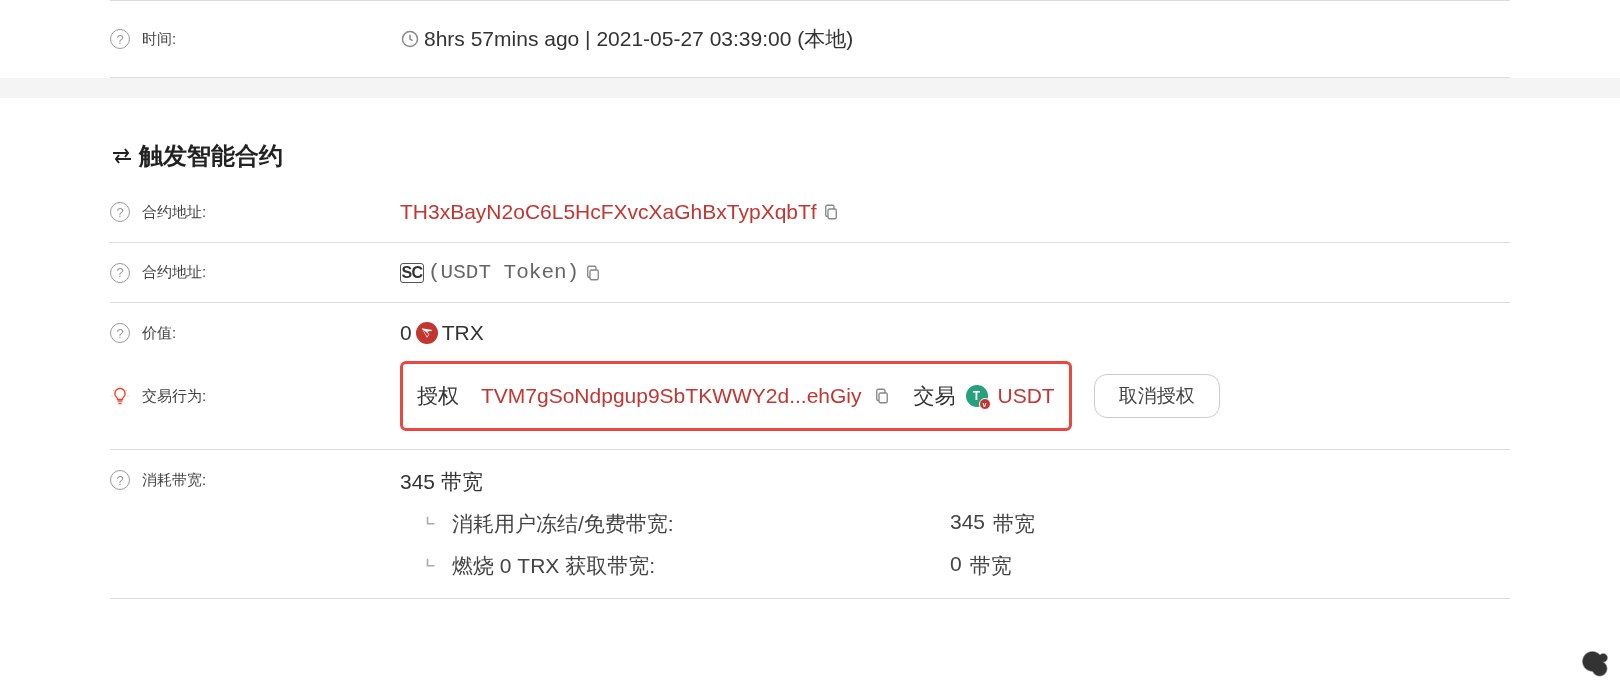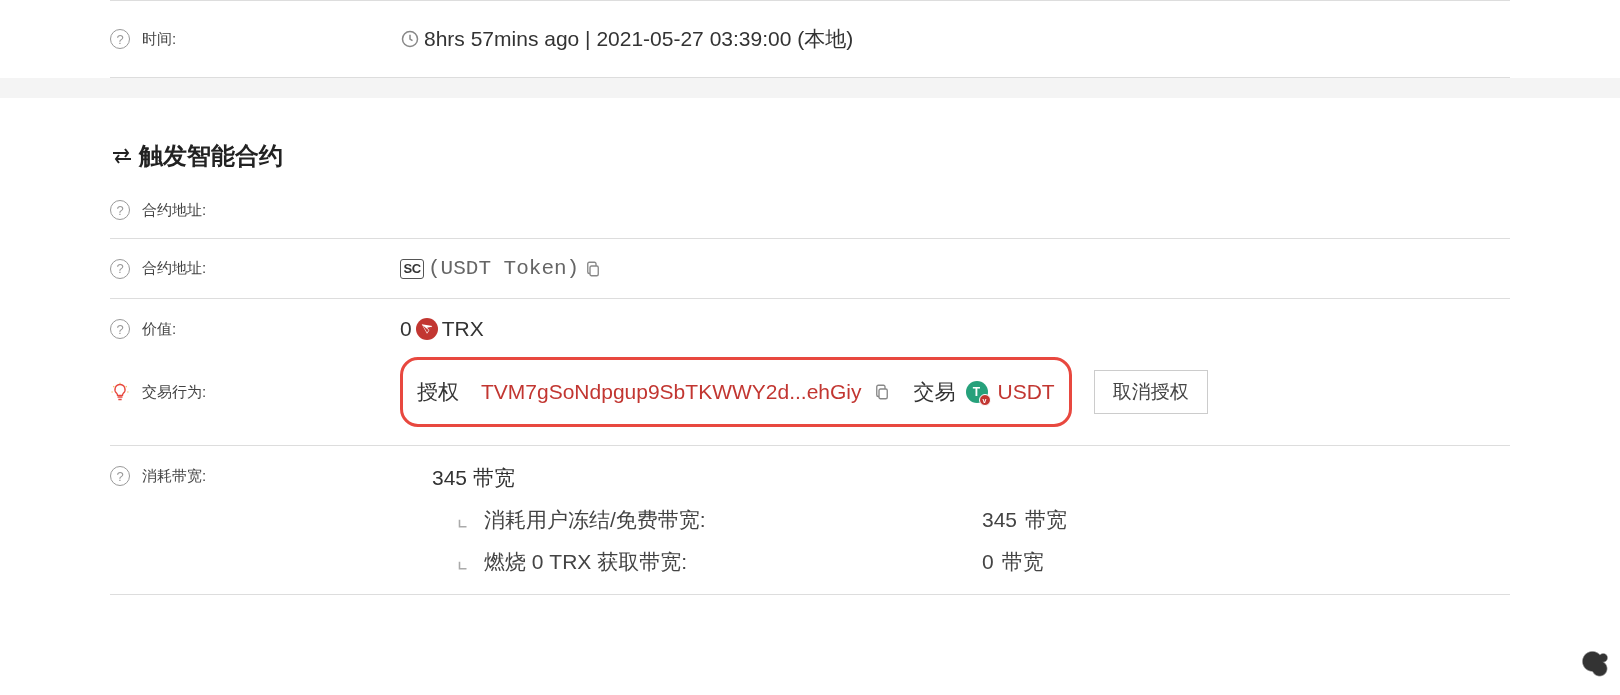--- a/index.html
+++ b/index.html
@@ -97,21 +97,21 @@
     }
 
     .sc-badge {
       display: inline-flex;
       align-items: center;
       justify-content: center;
       width: 24px;
       height: 20px;
       border: 1.5px solid #555;
       border-radius: 3px;
-      font-size: 13px;
+      font-size: 16px;
       font-weight: 700;
       color: #333;
       flex-shrink: 0;
       letter-spacing: -0.5px;
     }
 
     .token-note {
       font-size: 21px;
       color: #666;
       font-family: Liberation Mono, monospace;
@@ -188,54 +188,52 @@
       border: 1.5px solid #fff;
       color: #fff;
       font-size: 7px;
       display: flex;
       align-items: center;
       justify-content: center;
     }
 
     .highlight-box {
       border: 3px solid #e8483f;
-      border-radius: 18px;
+      border-radius: 6px;
       padding: 18px 14px;
       display: flex;
       align-items: center;
       gap: 10px;
       margin-right: 18px;
     }
 
     .outline-btn {
       border: 1px solid #ccc;
-      border-radius: 0;
+      border-radius: 13px;
       background: #fff;
       font-size: 19px;
       color: #444;
-      padding: 8px 18px;
+      padding: 8px 24px;
       cursor: pointer;
     }
 
     .bandwidth-block {
       display: flex;
       flex-direction: column;
       gap: 14px;
       flex: 1;
-      margin-left: 32px;
     }
 
     .bandwidth-main {
       font-size: 21px;
       color: #333;
     }
 
     .bandwidth-sub {
       display: flex;
-      align-items: center;
       gap: 8px;
       padding-left: 24px;
       font-size: 21px;
       color: #444;
       width: 100%;
     }
 
     .corner-icon {
       width: 14px;
       height: 14px;
@@ -313,20 +311,29 @@
         <path d="M3 9h15M15 5l3 4-3 4M21 15H6M9 11l-3 4 3 4"></path>
       </svg>
     </span>
     <span class="section-title">触发智能合约</span>
   </div>
 
   <div class="row">
     <div class="label-col">
       <span class="help-icon">?</span>
       <span class="label-text">合约地址:</span>
+    </div>
+    <div class="value-col">
+      <span class="link-text">TH3xBayN2oC6L5HcFXvcXaGhBxTypXqbTf</span>
+      <span class="copy-icon">
+        <svg viewBox="0 0 24 24" width="18" height="20" fill="none" stroke="#888" stroke-width="1.8">
+          <rect x="8" y="8" width="11" height="13" rx="2"></rect>
+            <path d="M16 8V5a2 2 0 0 0-2-2H7a2 2 0 0 0-2 2v11a2 2 0 0 0 2 2h1"></path>
+        </svg>
+      </span>
     </div>
   </div>
 
   <hr class="divider">
 
   <div class="row">
     <div class="label-col">
       <span class="help-icon">?</span>
       <span class="label-text">合约地址:</span>
     </div>

